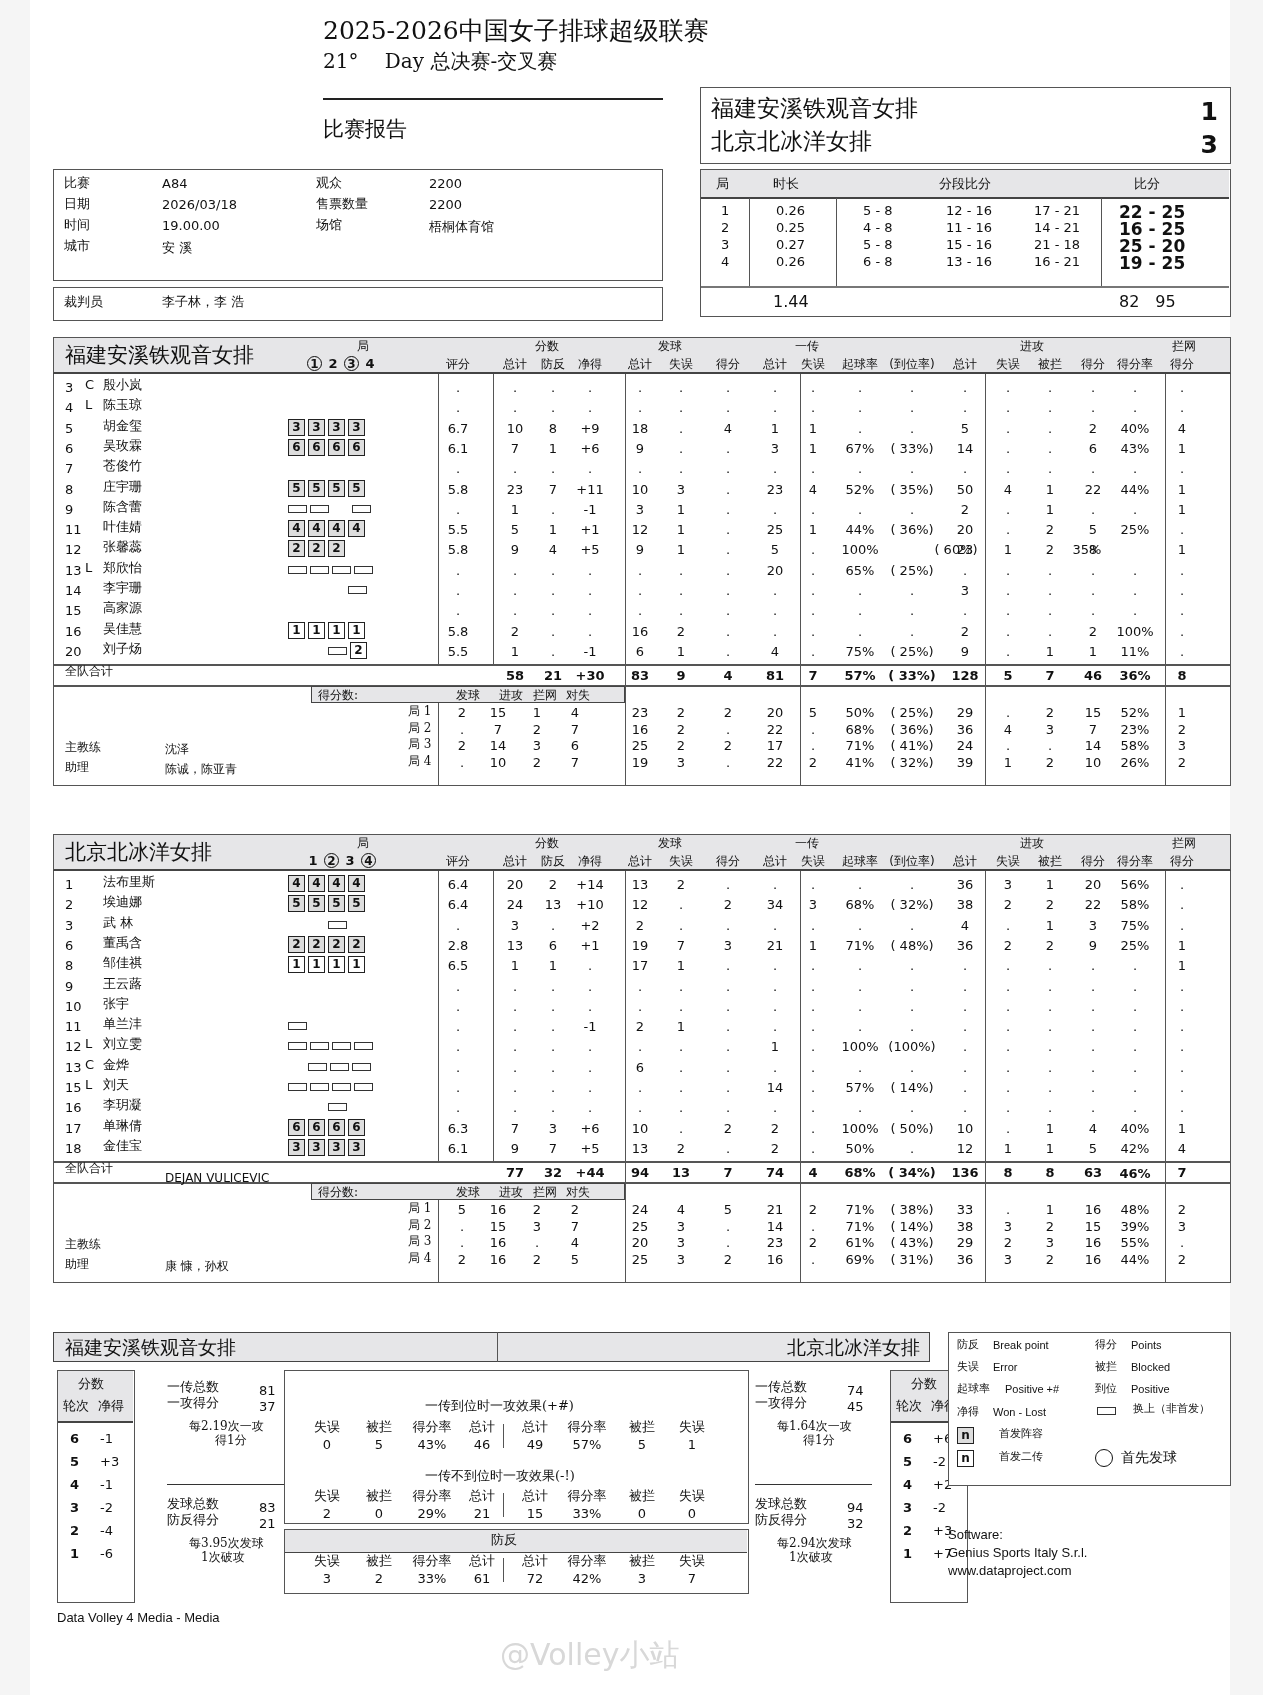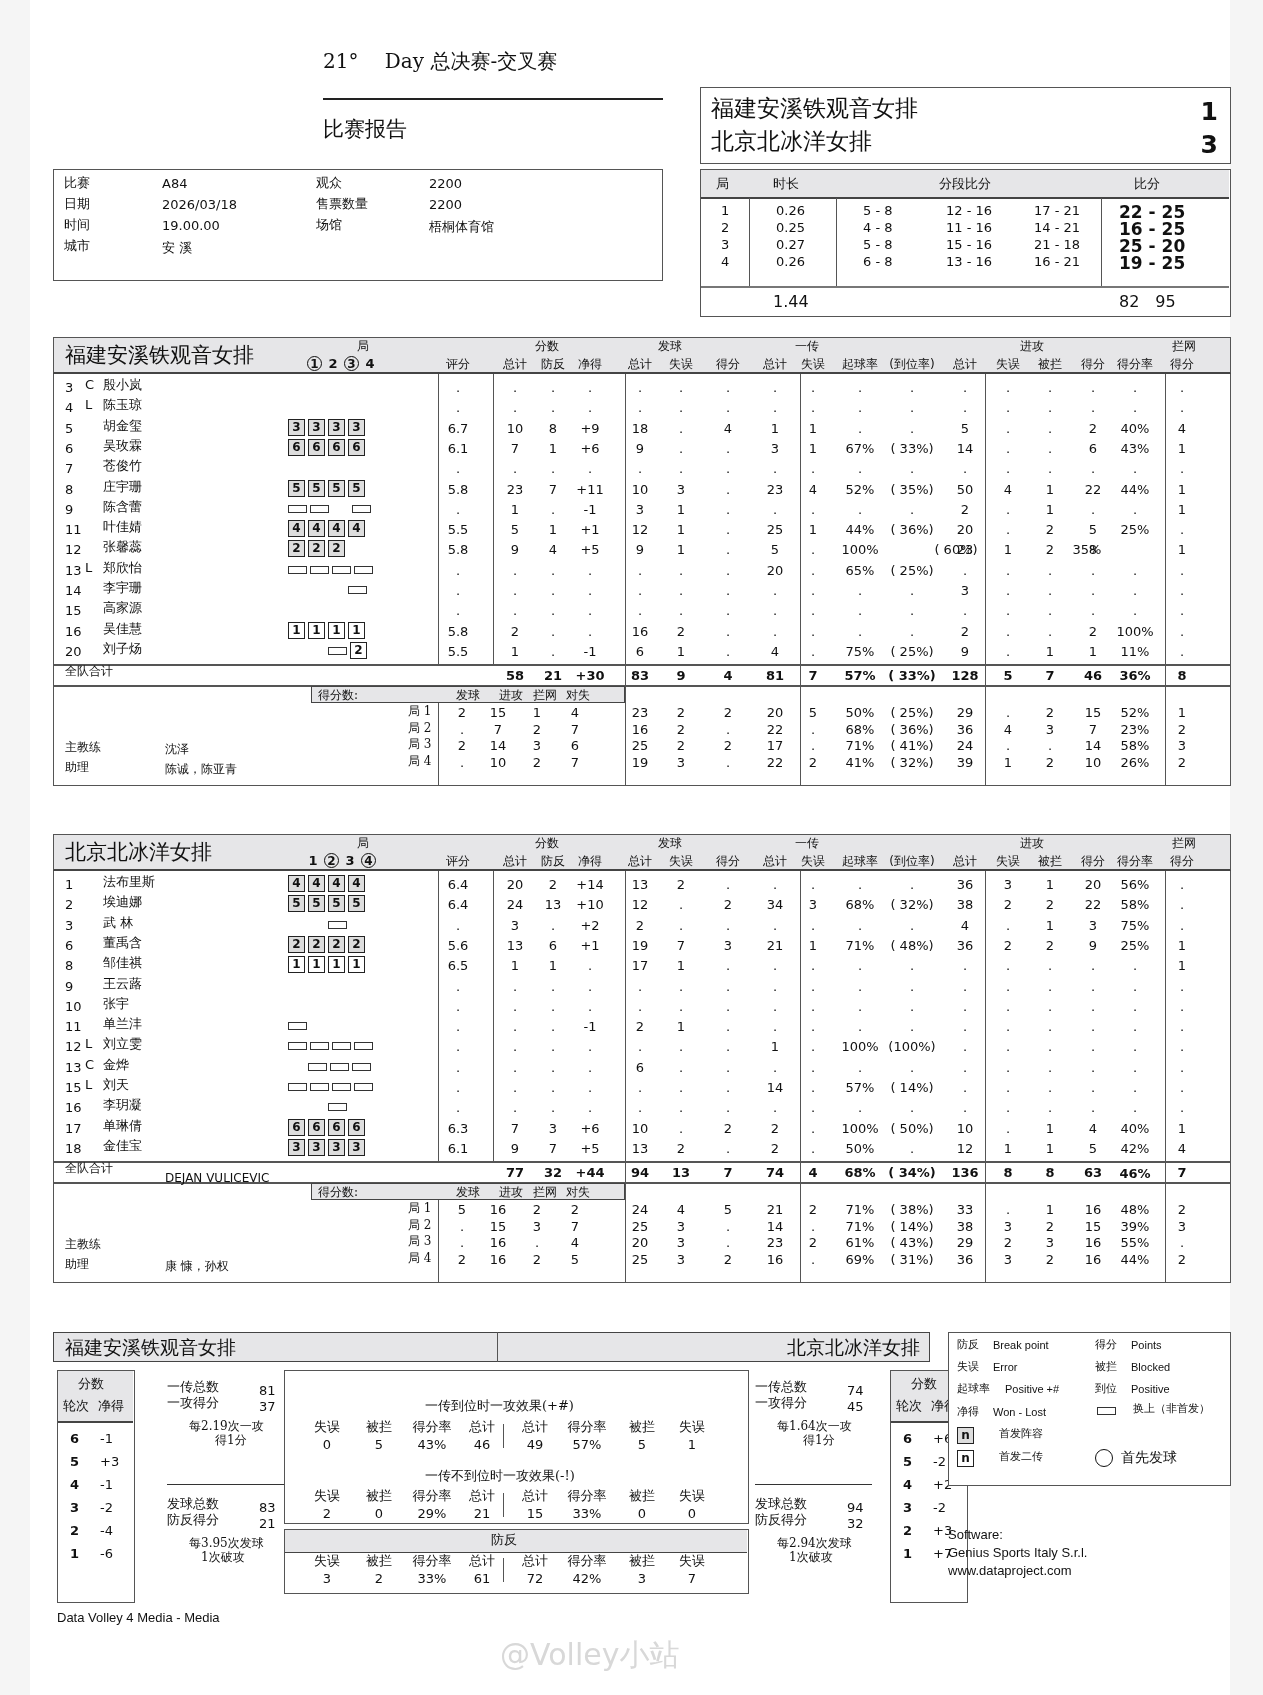--- a/index.html
+++ b/index.html
@@ -22,40 +22,45 @@
   .circ{display:inline-block;width:15px;height:15px;border:1.5px solid #111;border-radius:50%;text-align:center;line-height:15px;font-size:12px;font-weight:bold;box-sizing:border-box;}
   .sm{font-size:12px;}
   .watermark{position:absolute;left:500px;top:1635px;font-size:30px;color:#d8d8d8;font-family:"DejaVu Sans",sans-serif;}
 </style>
 </head>
 <body>
 
 <div class="page">
 <div class="sheet">
 
+  <div class="t serif" style="left:293px;top:14px;font-size:25px;">2025-2026中国女子排球超级联赛</div>
   <div class="t serif" style="left:293px;top:48px;font-size:20px;">21°　 Day 总决赛-交叉赛</div>
   <div class="hline" style="left:293px;top:98px;width:340px;border-top:2px solid #222;"></div>
   <div class="t serif" style="left:293px;top:115px;font-size:21px;">比赛报告</div>
 
   <div class="box" style="left:23px;top:169px;width:610px;height:112px;" id="matchInfo">
         <div class="t " style="left:10px;top:4px;">比赛</div>
         <div class="t " style="left:108px;top:6px;">A84</div>
         <div class="t " style="left:10px;top:25px;">日期</div>
         <div class="t " style="left:108px;top:27px;">2026/03/18</div>
         <div class="t " style="left:10px;top:46px;">时间</div>
         <div class="t " style="left:108px;top:48px;">19.00.00</div>
         <div class="t " style="left:10px;top:67px;">城市</div>
         <div class="t " style="left:108px;top:69px;">安 溪</div>
         <div class="t " style="left:262px;top:4px;">观众</div>
         <div class="t " style="left:375px;top:6px;">2200</div>
         <div class="t " style="left:262px;top:25px;">售票数量</div>
         <div class="t " style="left:375px;top:27px;">2200</div>
         <div class="t " style="left:262px;top:46px;">场馆</div>
         <div class="t " style="left:375px;top:48px;">梧桐体育馆</div>
       </div>
+  <div class="box" style="left:23px;top:287px;width:610px;height:34px;">
+    <div class="t" style="left:10px;top:5px;">裁判员</div>
+    <div class="t" style="left:108px;top:5px;">李子林，李 浩</div>
+  </div>
 
   <div class="box" style="left:670px;top:87px;width:531px;height:77px;">
     <div class="t serif" style="left:10px;top:5px;font-size:23px;">福建安溪铁观音女排</div>
     <div class="t serif" style="left:10px;top:38px;font-size:23px;">北京北冰洋女排</div>
     <div class="t b" style="right:12px;top:9px;font-size:25px;">1</div>
     <div class="t b" style="right:12px;top:42px;font-size:25px;">3</div>
   </div>
   <div class="box" style="left:670px;top:169px;width:531px;height:148px;" id="setBox">
         <div class="abs gray" style="left:0;top:0;width:528px;height:27px;border-bottom:2px solid #444;">
           <div class="t " style="left:15px;top:5px;">局</div>
@@ -660,21 +665,21 @@
           <div class="cell" style="left:967px;top:3px;width:60px;">1</div>
           <div class="cell" style="left:1010px;top:3px;width:60px;">3</div>
           <div class="cell" style="left:1052px;top:3px;width:60px;">75%</div>
           <div class="cell" style="left:1099px;top:3px;width:60px;">.</div>
         </div>
         <div class="abs" style="left:23px;top:934.9px;width:1178px;height:20.3px;">
           <div class="t " style="left:12px;top:3px;">6</div>
           <div class="t " style="left:32px;top:0px;"></div>
           <div class="t " style="left:50px;top:-1px;">董禹含</div>
           <div class="abs" style="left:235px;top:1px;white-space:nowrap;"><span class="pos start">2</span><span class="pos start">2</span><span class="pos start">2</span><span class="pos start">2</span></div>
-          <div class="cell" style="left:375px;top:3px;width:60px;">5.6</div>
+          <div class="cell" style="left:375px;top:3px;width:60px;">2.8</div>
           <div class="cell" style="left:432px;top:3px;width:60px;">13</div>
           <div class="cell" style="left:470px;top:3px;width:60px;">6</div>
           <div class="cell" style="left:507px;top:3px;width:60px;">+1</div>
           <div class="cell" style="left:557px;top:3px;width:60px;">19</div>
           <div class="cell" style="left:598px;top:3px;width:60px;">7</div>
           <div class="cell" style="left:645px;top:3px;width:60px;">3</div>
           <div class="cell" style="left:692px;top:3px;width:60px;">21</div>
           <div class="cell" style="left:730px;top:3px;width:60px;">1</div>
           <div class="cell" style="left:777px;top:3px;width:60px;">71%</div>
           <div class="cell" style="left:829px;top:3px;width:60px;">( 48%)</div>

